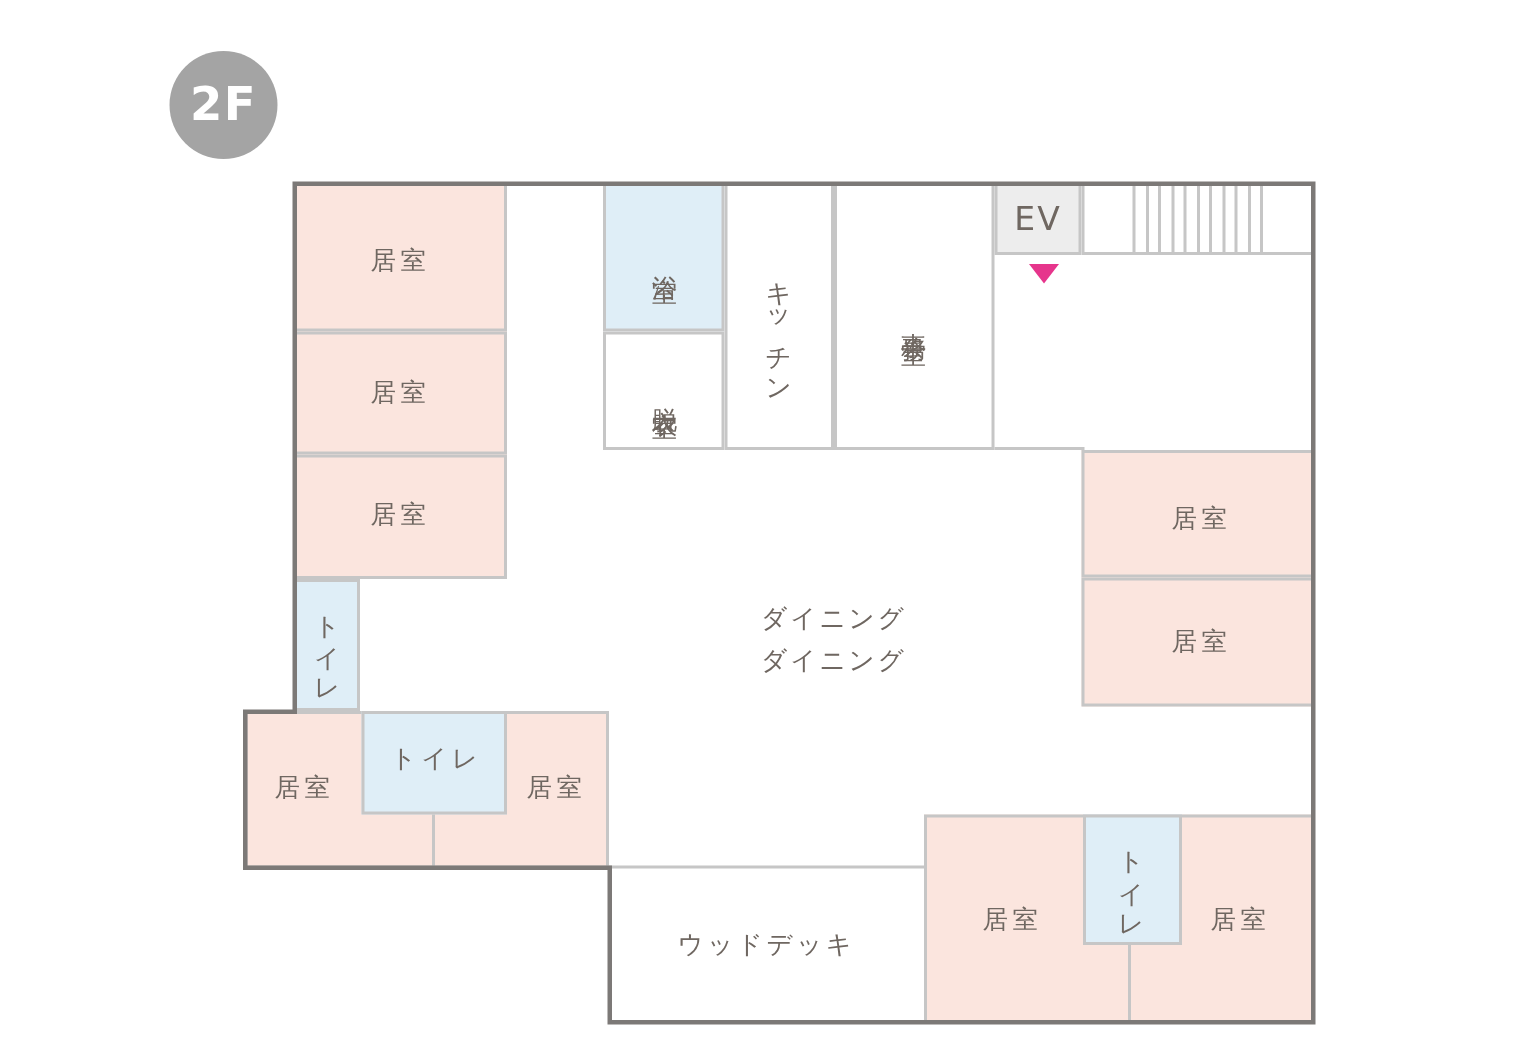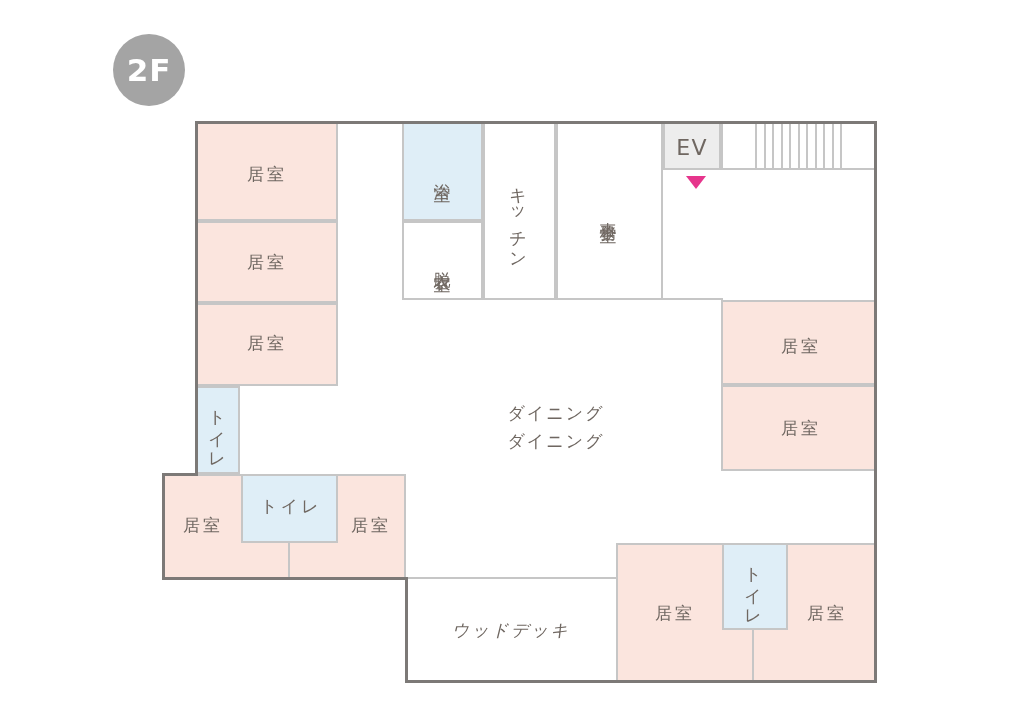--- a/index.html
+++ b/index.html
@@ -135,19 +135,19 @@
   </div>
 
   <div class="lbl" style="left:801px;top:346px;">居室</div>
   <div class="lbl" style="left:801px;top:428px;">居室</div>
   <div class="lbl v" style="left:218px;top:430px;">トイレ</div>
 
   <div class="lbl" style="left:203px;top:525px;">居室</div>
   <div class="lbl" style="left:291px;top:506px;">トイレ</div>
   <div class="lbl" style="left:371px;top:525px;">居室</div>
 
-  <div class="lbl deck-lbl" style="left:511px;top:630px;font-style:italic;">ウッドデッキ</div>
+  <div class="lbl deck-lbl" style="left:511px;top:630px;">ウッドデッキ</div>
 
   <div class="lbl" style="left:675px;top:613px;">居室</div>
   <div class="lbl v" style="left:754px;top:587px;">トイレ</div>
   <div class="lbl" style="left:827px;top:613px;">居室</div>
 
 </div>
 
 </body></html>

